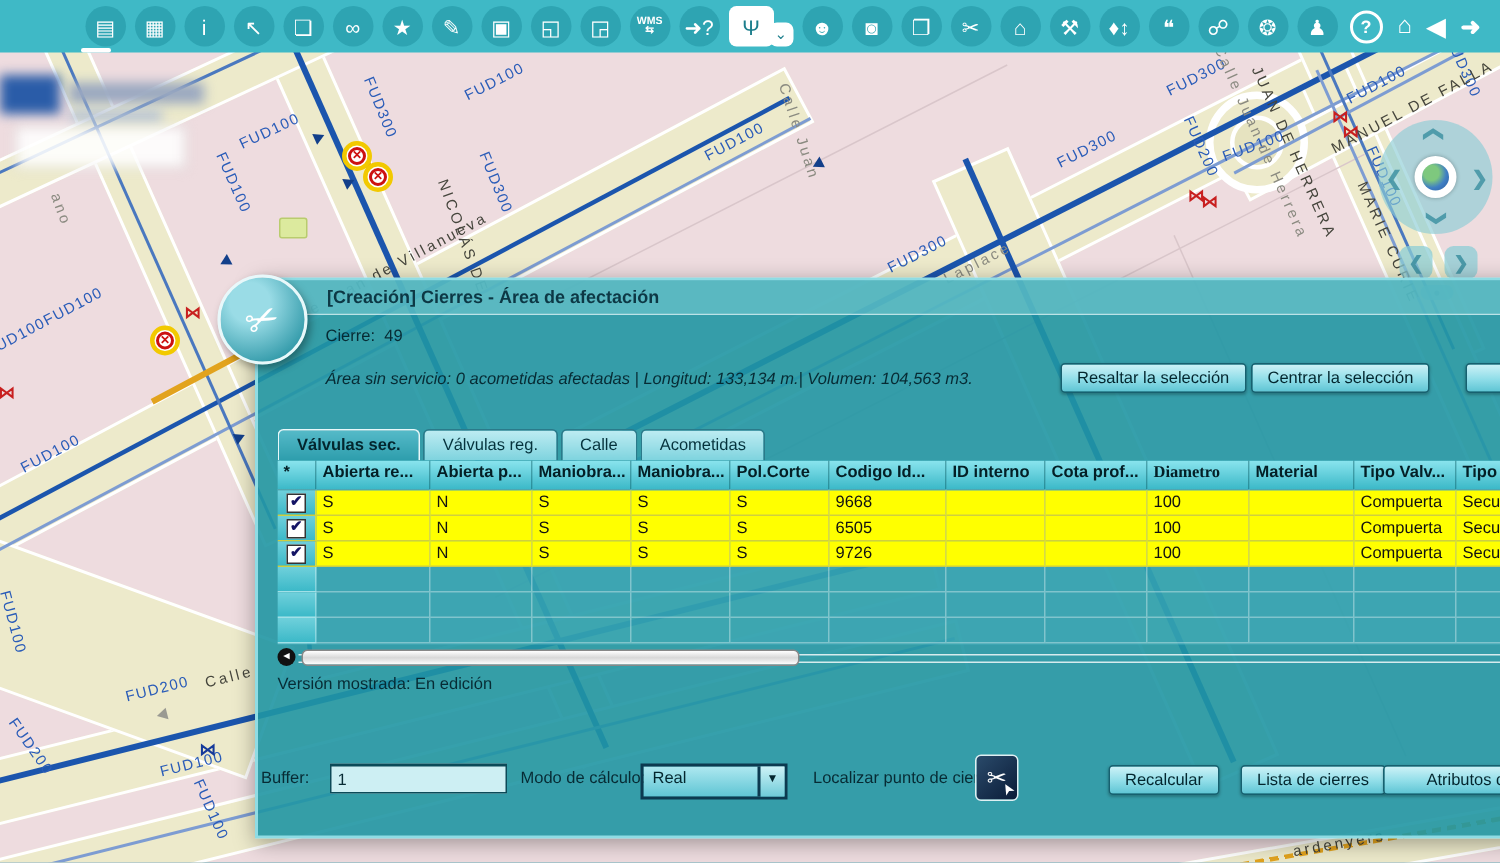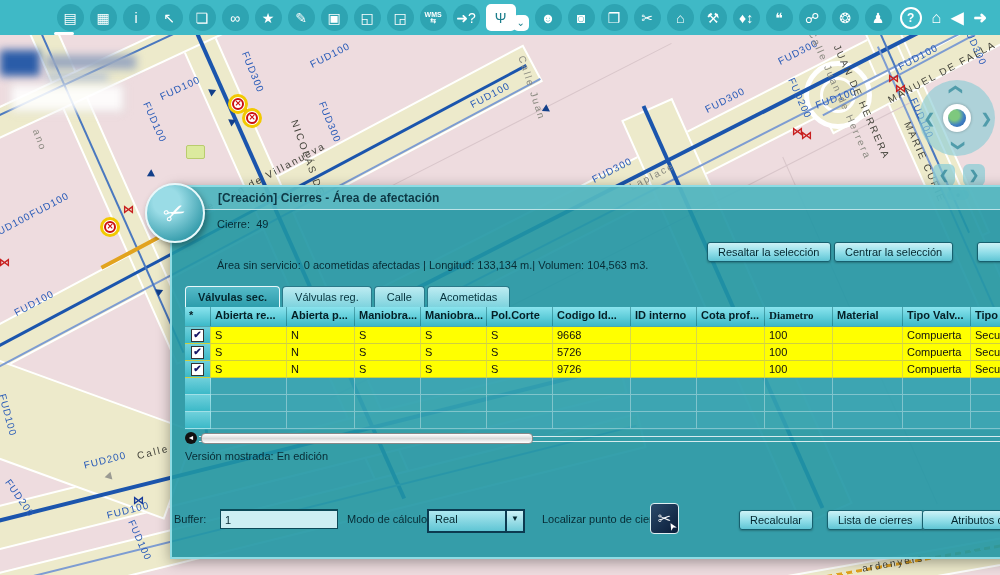--- a/index.html
+++ b/index.html
@@ -285,21 +285,21 @@
 
 <div id="dialog">
   <div id="dlg-title">[Creación] Cierres - Área de afectación</div>
   <div id="dlg-badge">
       <span class="sc">✂</span>
     </div>
 
   <div class="dlg-lbl" style="left:45px;top:31px;">
     <span>Cierre:</span>&nbsp;&nbsp;<span>49</span>
   </div>
-  <div class="dlg-lbl" style="left:45px;top:72px;">Área sin servicio:  0  acometidas afectadas  | Longitud: 133,134 m.| Volumen: 104,563 m3.</div>
+  <div class="dlg-lbl" style="left:45px;top:60px;font-style:italic;">Área sin servicio:  0  acometidas afectadas  | Longitud: 133,134 m.| Volumen: 104,563 m3.</div>
 
   <div id="btns-top">
       <button class="btn" style="left: 535px; top: 55px;">Resaltar la selección</button>
       <button class="btn" style="left: 662px; top: 55px;">Centrar la selección</button>
       <button class="btn" style="left: 805px; top: 55px; width: 110px;">Zo</button>
     </div>
 
   <div id="tabs">
       <div class="tab active">Válvulas sec.</div>
       <div class="tab">Válvulas reg.</div>
@@ -342,21 +342,21 @@
       </div>
       <div class="trow yellow">
         <div class="cell chk" style="width: 26px;">
           <div class="cbx">✔</div>
         </div>
         <div class="cell" style="width: 76px;">S</div>
         <div class="cell" style="width: 68px;">N</div>
         <div class="cell" style="width: 66px;">S</div>
         <div class="cell" style="width: 66px;">S</div>
         <div class="cell" style="width: 66px;">S</div>
-        <div class="cell" style="width: 78px;">5726</div>
+        <div class="cell" style="width: 78px;">6505</div>
         <div class="cell" style="width: 66px;"></div>
         <div class="cell" style="width: 68px;"></div>
         <div class="cell" style="width: 68px;">100</div>
         <div class="cell" style="width: 70px;"></div>
         <div class="cell" style="width: 68px;">Compuerta</div>
         <div class="cell" style="width: 90px;">Secu</div>
       </div>
       <div class="trow yellow">
         <div class="cell chk" style="width: 26px;">
           <div class="cbx">✔</div>

